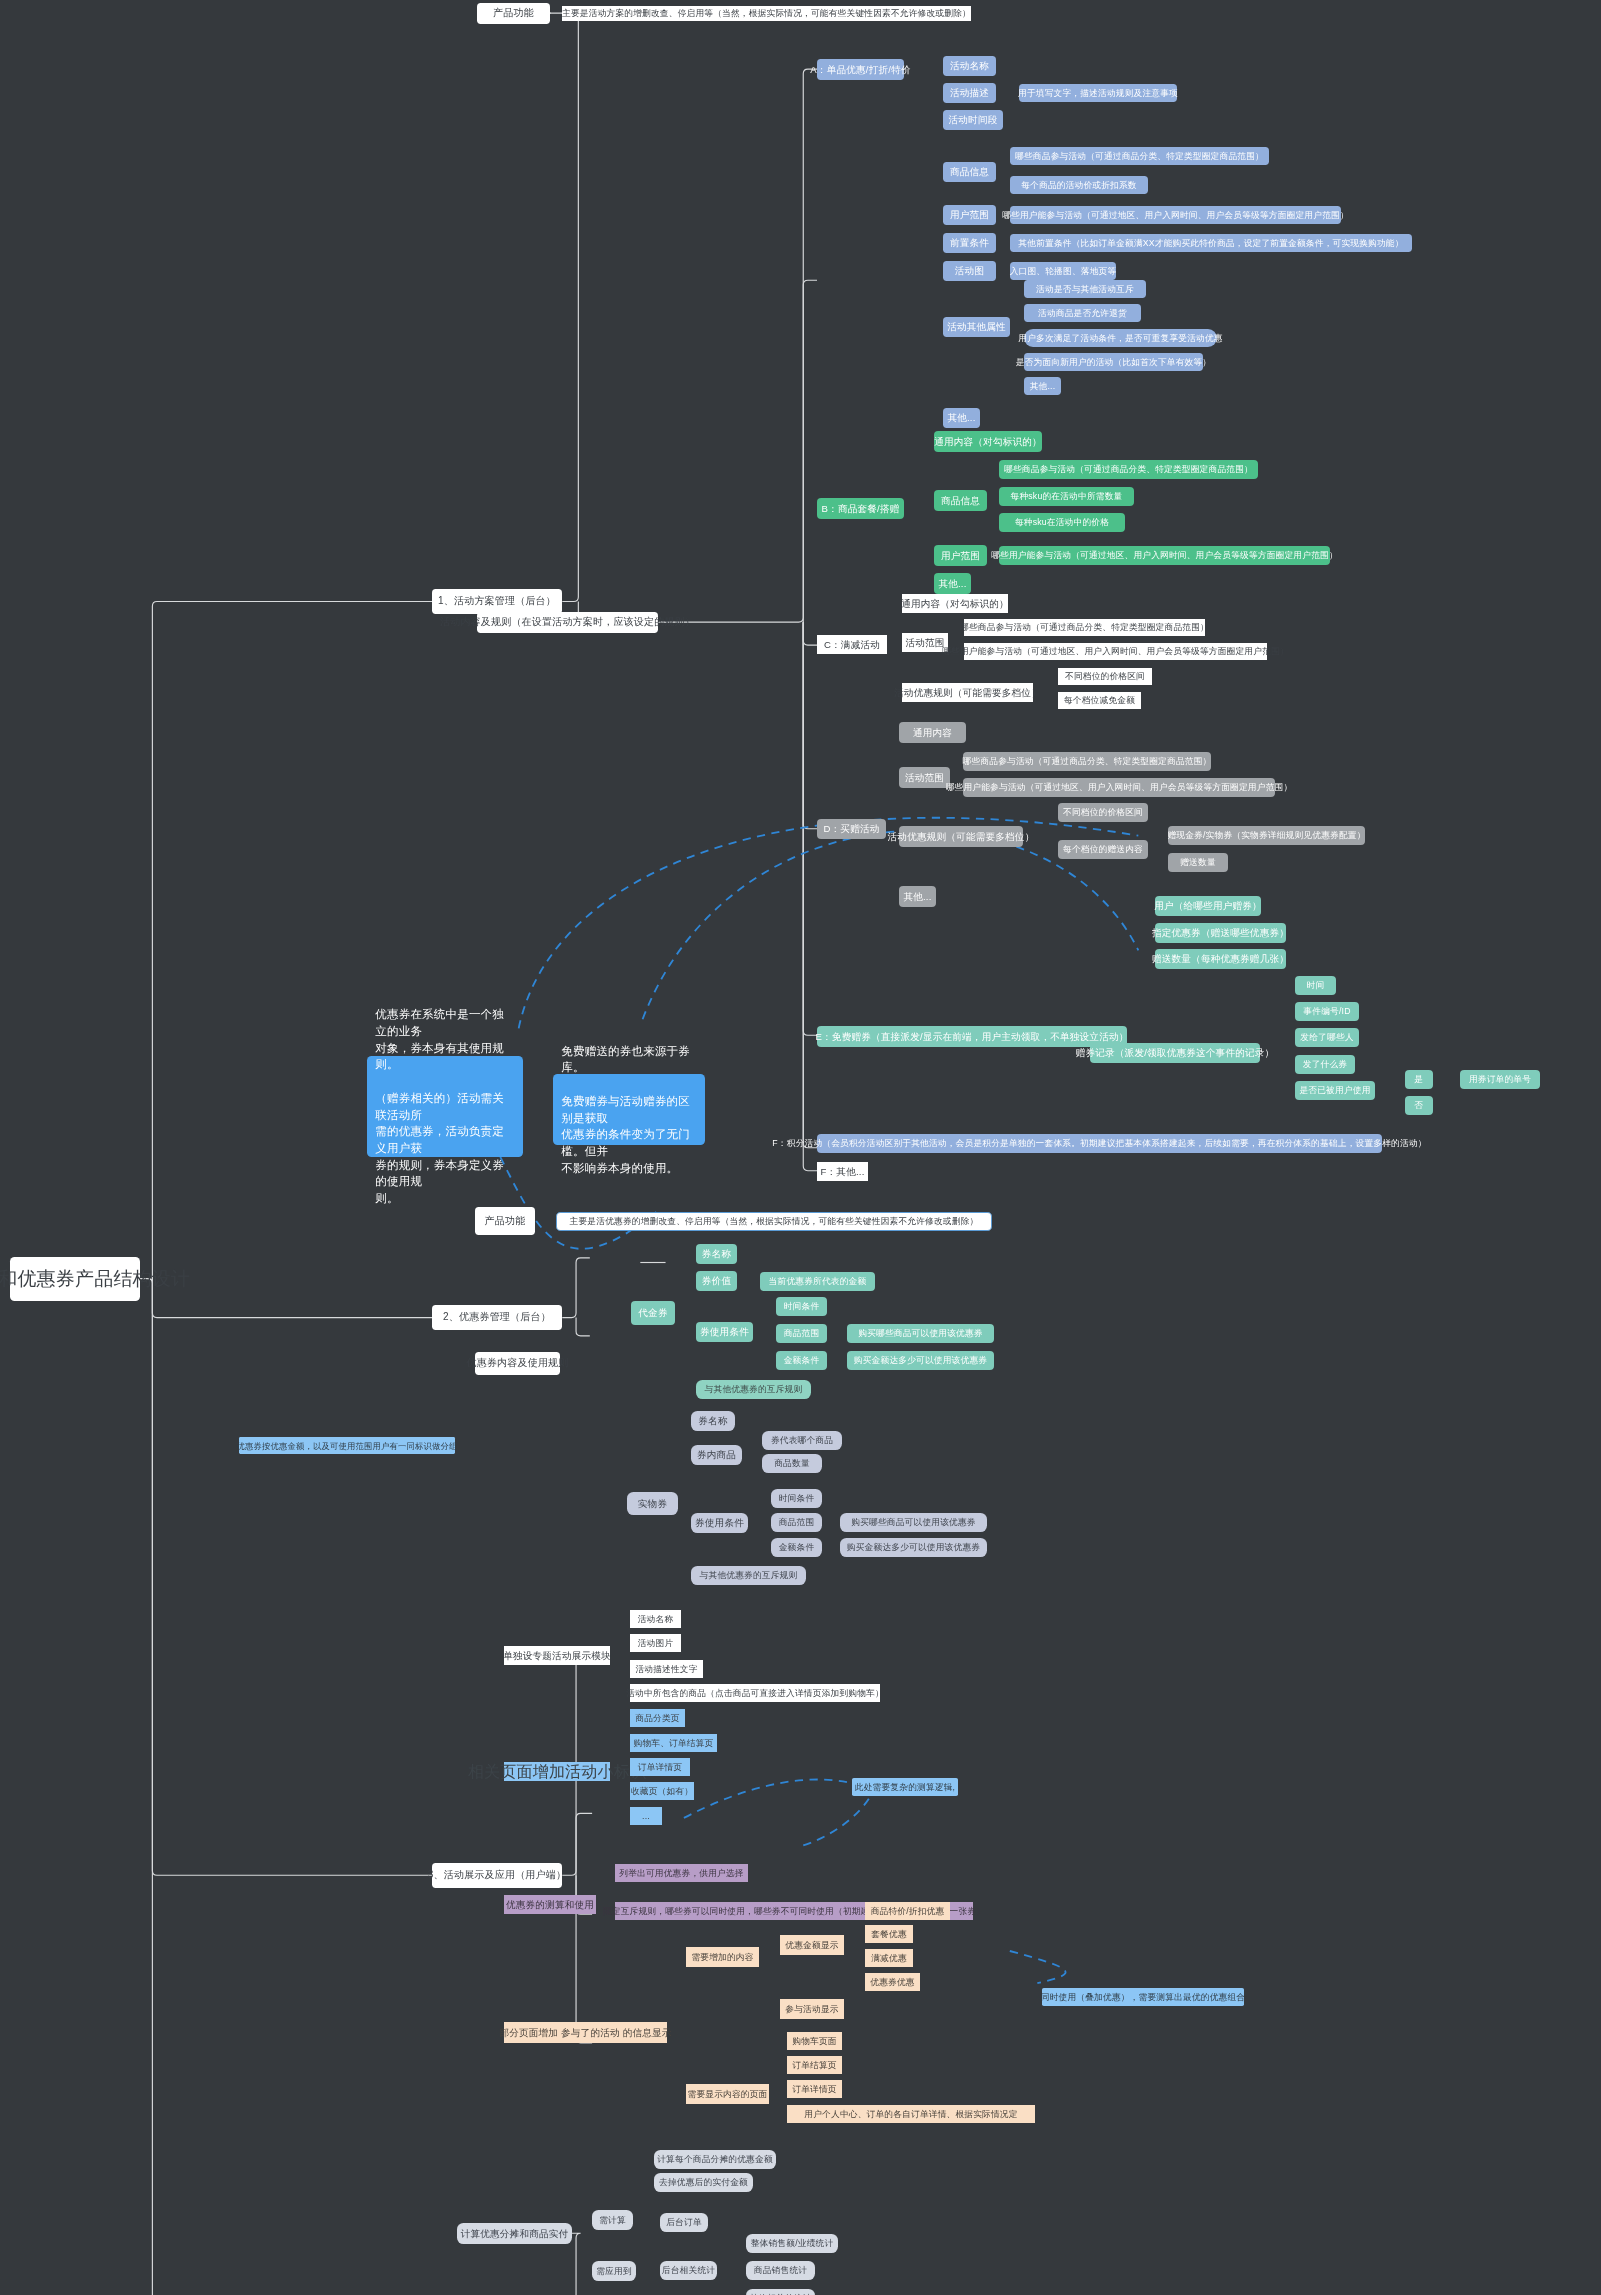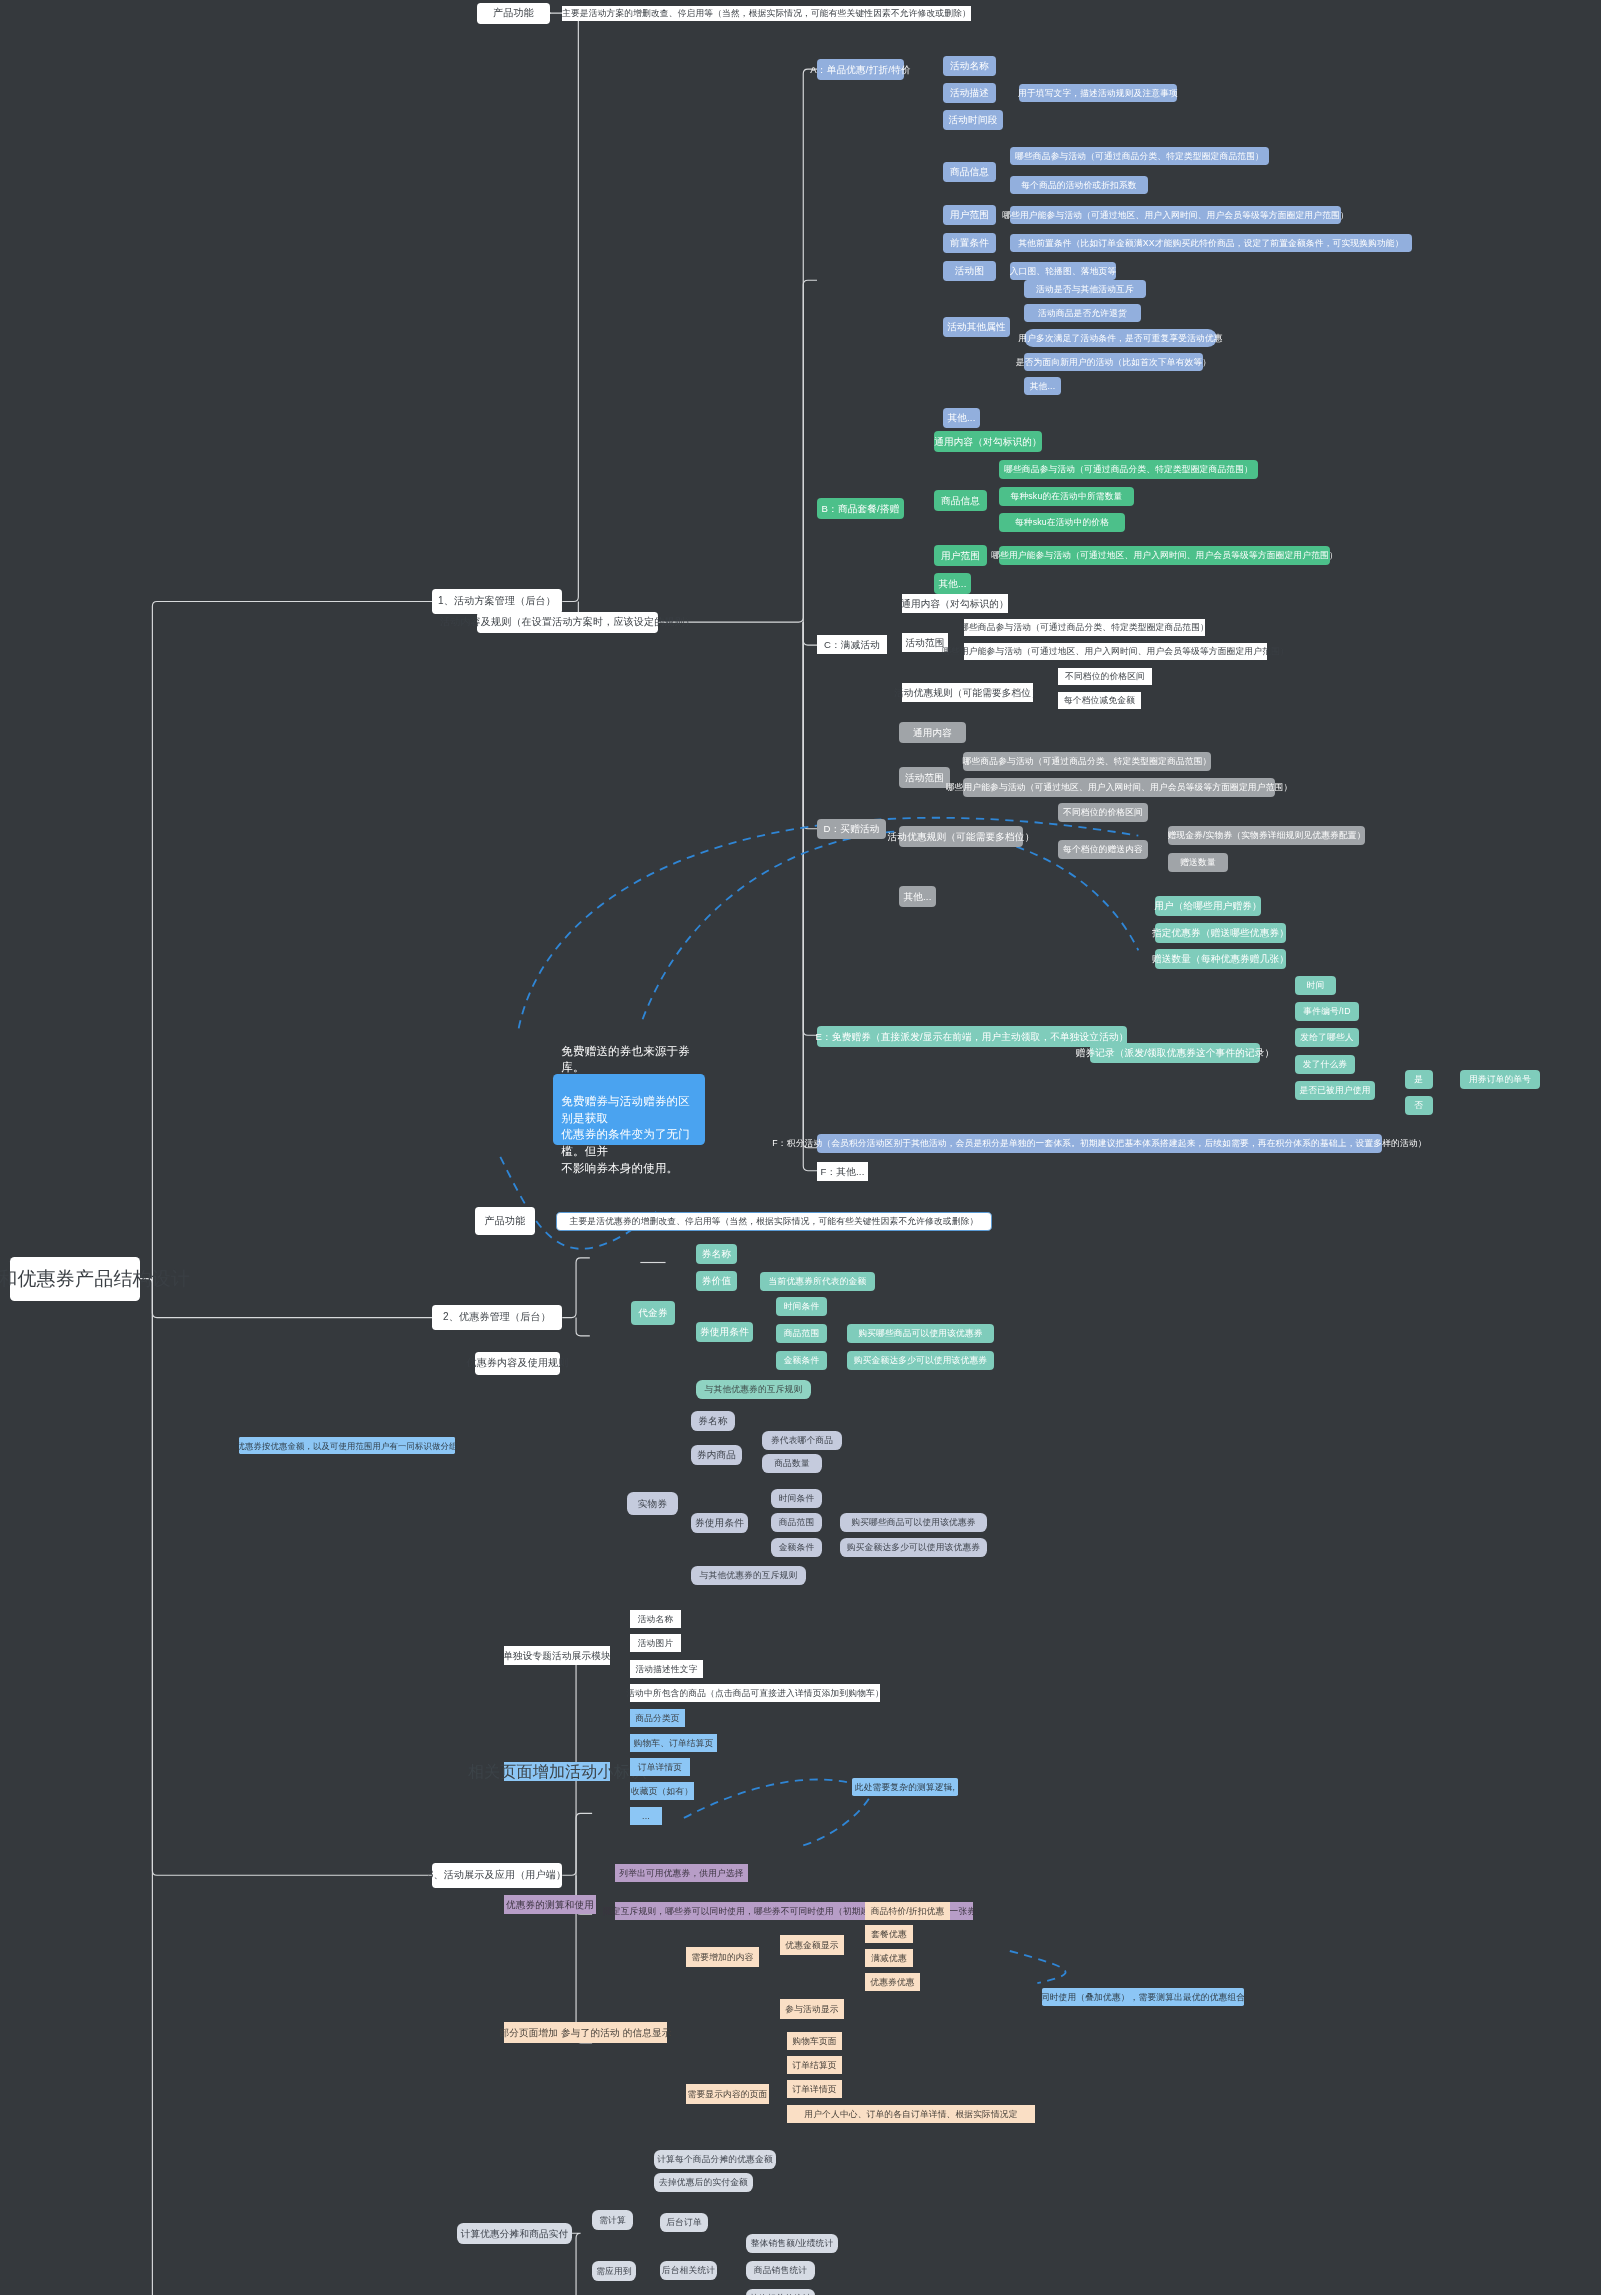--- a/index.html
+++ b/index.html
@@ -388,20 +388,29 @@
     <span>用券订单的单号</span>
   </div>
 
   <div class="node n-periw n-small" style="left:817px; top:1134px; width:565px; height:19px;">
     <span>F：积分活动（会员积分活动区别于其他活动，会员是积分是单独的一套体系。初期建议把基本体系搭建起来，后续如需要，再在积分体系的基础上，设置多样的活动）</span>
   </div>
   <div class="node n-white-sq" style="left:817px; top:1162px; width:51px; height:19px;">
     <span>F：其他...</span>
   </div>
 
+  <div class="node n-blue-note" style="left:367px; top:1056px; width:156px; height:101px;">
+    <span>优惠券在系统中是一个独立的业务
+对象，券本身有其使用规则。
+
+（赠券相关的）活动需关联活动所
+需的优惠券，活动负责定义用户获
+券的规则，券本身定义券的使用规
+则。</span>
+  </div>
   <div class="node n-blue-note" style="left:553px; top:1074px; width:152px; height:71px;">
     <span>免费赠送的券也来源于券库。
 
 免费赠券与活动赠券的区别是获取
 优惠券的条件变为了无门槛。但并
 不影响券本身的使用。</span>
   </div>
   <div class="node n-sky" style="left:239px; top:1437px; width:216px; height:17.4px; font-size:8.3px; border-radius:1.4px;">
     <span>优惠券按优惠金额，以及可使用范围用户有一同标识做分组</span>
   </div>

